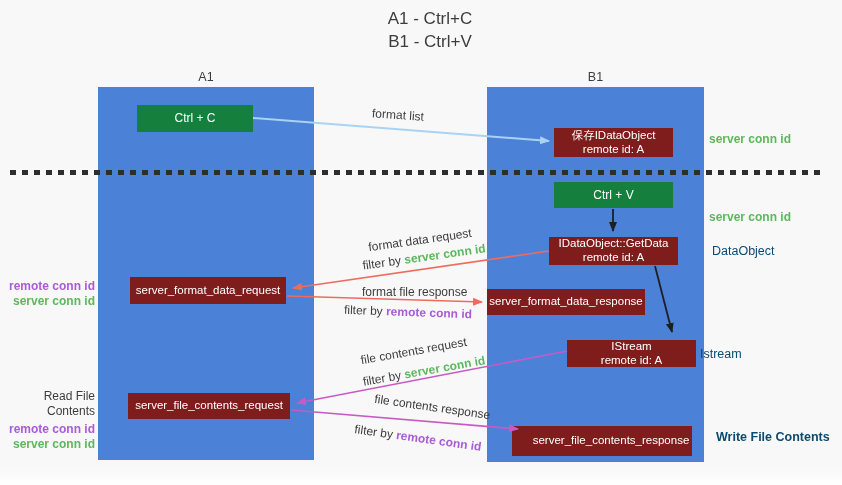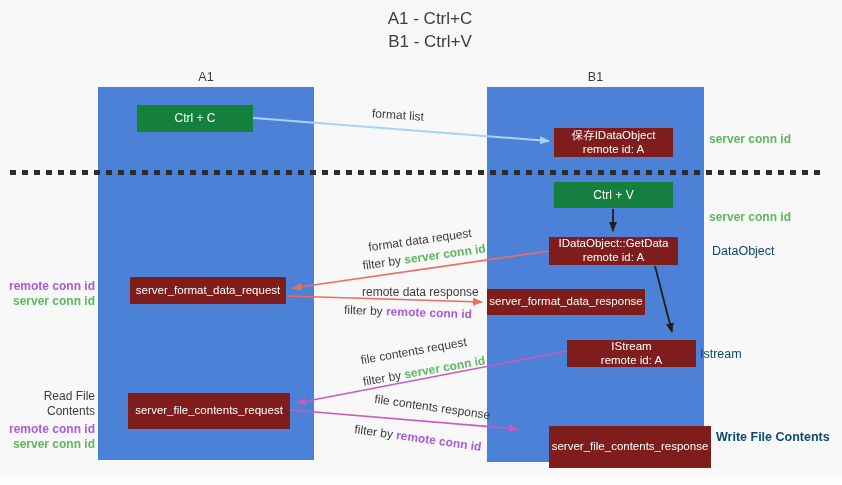--- a/index.html
+++ b/index.html
@@ -26,22 +26,22 @@
          text-align:center; color:#ffffff; font-size:11.5px; line-height:1.2; }
   .green  { background:#15803d; }
   .orange { background:#7f1d1d; }
   #box-ctrl-c   { left:137px; top:105px; width:116px; height:27px; font-size:12px; }
   #box-save     { left:554px; top:128px; width:119px; height:29px; }
   #box-ctrl-v   { left:554px; top:182px; width:119px; height:26px; font-size:12px; }
   #box-getdata  { left:549px; top:237px; width:129px; height:28px; }
   #box-fmt-req  { left:130px; top:277px; width:156px; height:27px; }
   #box-fmt-resp { left:487px; top:289px; width:158px; height:26px; }
   #box-istream  { left:567px; top:340px; width:129px; height:27px; }
-  #box-file-req { left:128px; top:393px; width:162px; height:36px; }
-  #box-file-resp{ left:549px; top:426px; width:162px; height:42px; }
+  #box-file-req { left:128px; top:393px; width:162px; height:26px; }
+  #box-file-resp{ left:512px; top:426px; width:162px; height:30px;padding-left:18px; }
 
   .side-label { position:absolute; font-size:12.5px; white-space:nowrap; color:#0c4a6e; }
   .green-text  { color:#5cb85c; font-weight:bold; }
   .purple-text { color:#a95cd6; font-weight:bold; }
   #lbl-sc1 { left:709px; top:132px; font-size:12px; }
   #lbl-sc2 { left:709px; top:210px; font-size:12px; }
   #lbl-dataobject { left:712px; top:244px; }
   #lbl-istream    { left:700px; top:347px; }
   #lbl-write      { left:716px; top:430px;font-weight:bold; }
   .left-group { position:absolute; left:0; width:95px; text-align:right; font-size:12px; line-height:1.25; }
@@ -131,21 +131,21 @@
   </div>
   <div class="left-group" id="lbl-left-file">
     <div>Read File Contents</div>
     <div class="purple-text gap">remote conn id</div>
     <div class="green-text">server conn id</div>
   </div>
 
   <div class="arrow-label" id="al-format-list">format list</div>
   <div class="arrow-label" id="al-fdr1">format data request</div>
   <div class="arrow-label" id="al-fdr2"><span>filter by </span><span class="green-text">server conn id</span></div>
-  <div class="arrow-label" id="al-fresp1">remote data response</div>
+  <div class="arrow-label" id="al-fresp1">format file response</div>
   <div class="arrow-label" id="al-fresp2"><span>filter by </span><span class="purple-text">remote conn id</span></div>
   <div class="arrow-label" id="al-fcr1">file contents request</div>
   <div class="arrow-label" id="al-fcr2"><span>filter by </span><span class="green-text">server conn id</span></div>
   <div class="arrow-label" id="al-fcresp1">file contents response</div>
   <div class="arrow-label" id="al-fcresp2"><span>filter by </span><span class="purple-text">remote conn id</span></div>
 
   <svg id="arrow-layer" viewBox="0 0 842 485" xmlns="http://www.w3.org/2000/svg">
     <defs>
       <marker id="ah-blue" markerUnits="userSpaceOnUse" markerWidth="11" markerHeight="9" refX="9" refY="4" orient="auto">
         <polygon points="0,0 10,4 0,8" fill="#a9d3f2"></polygon>

